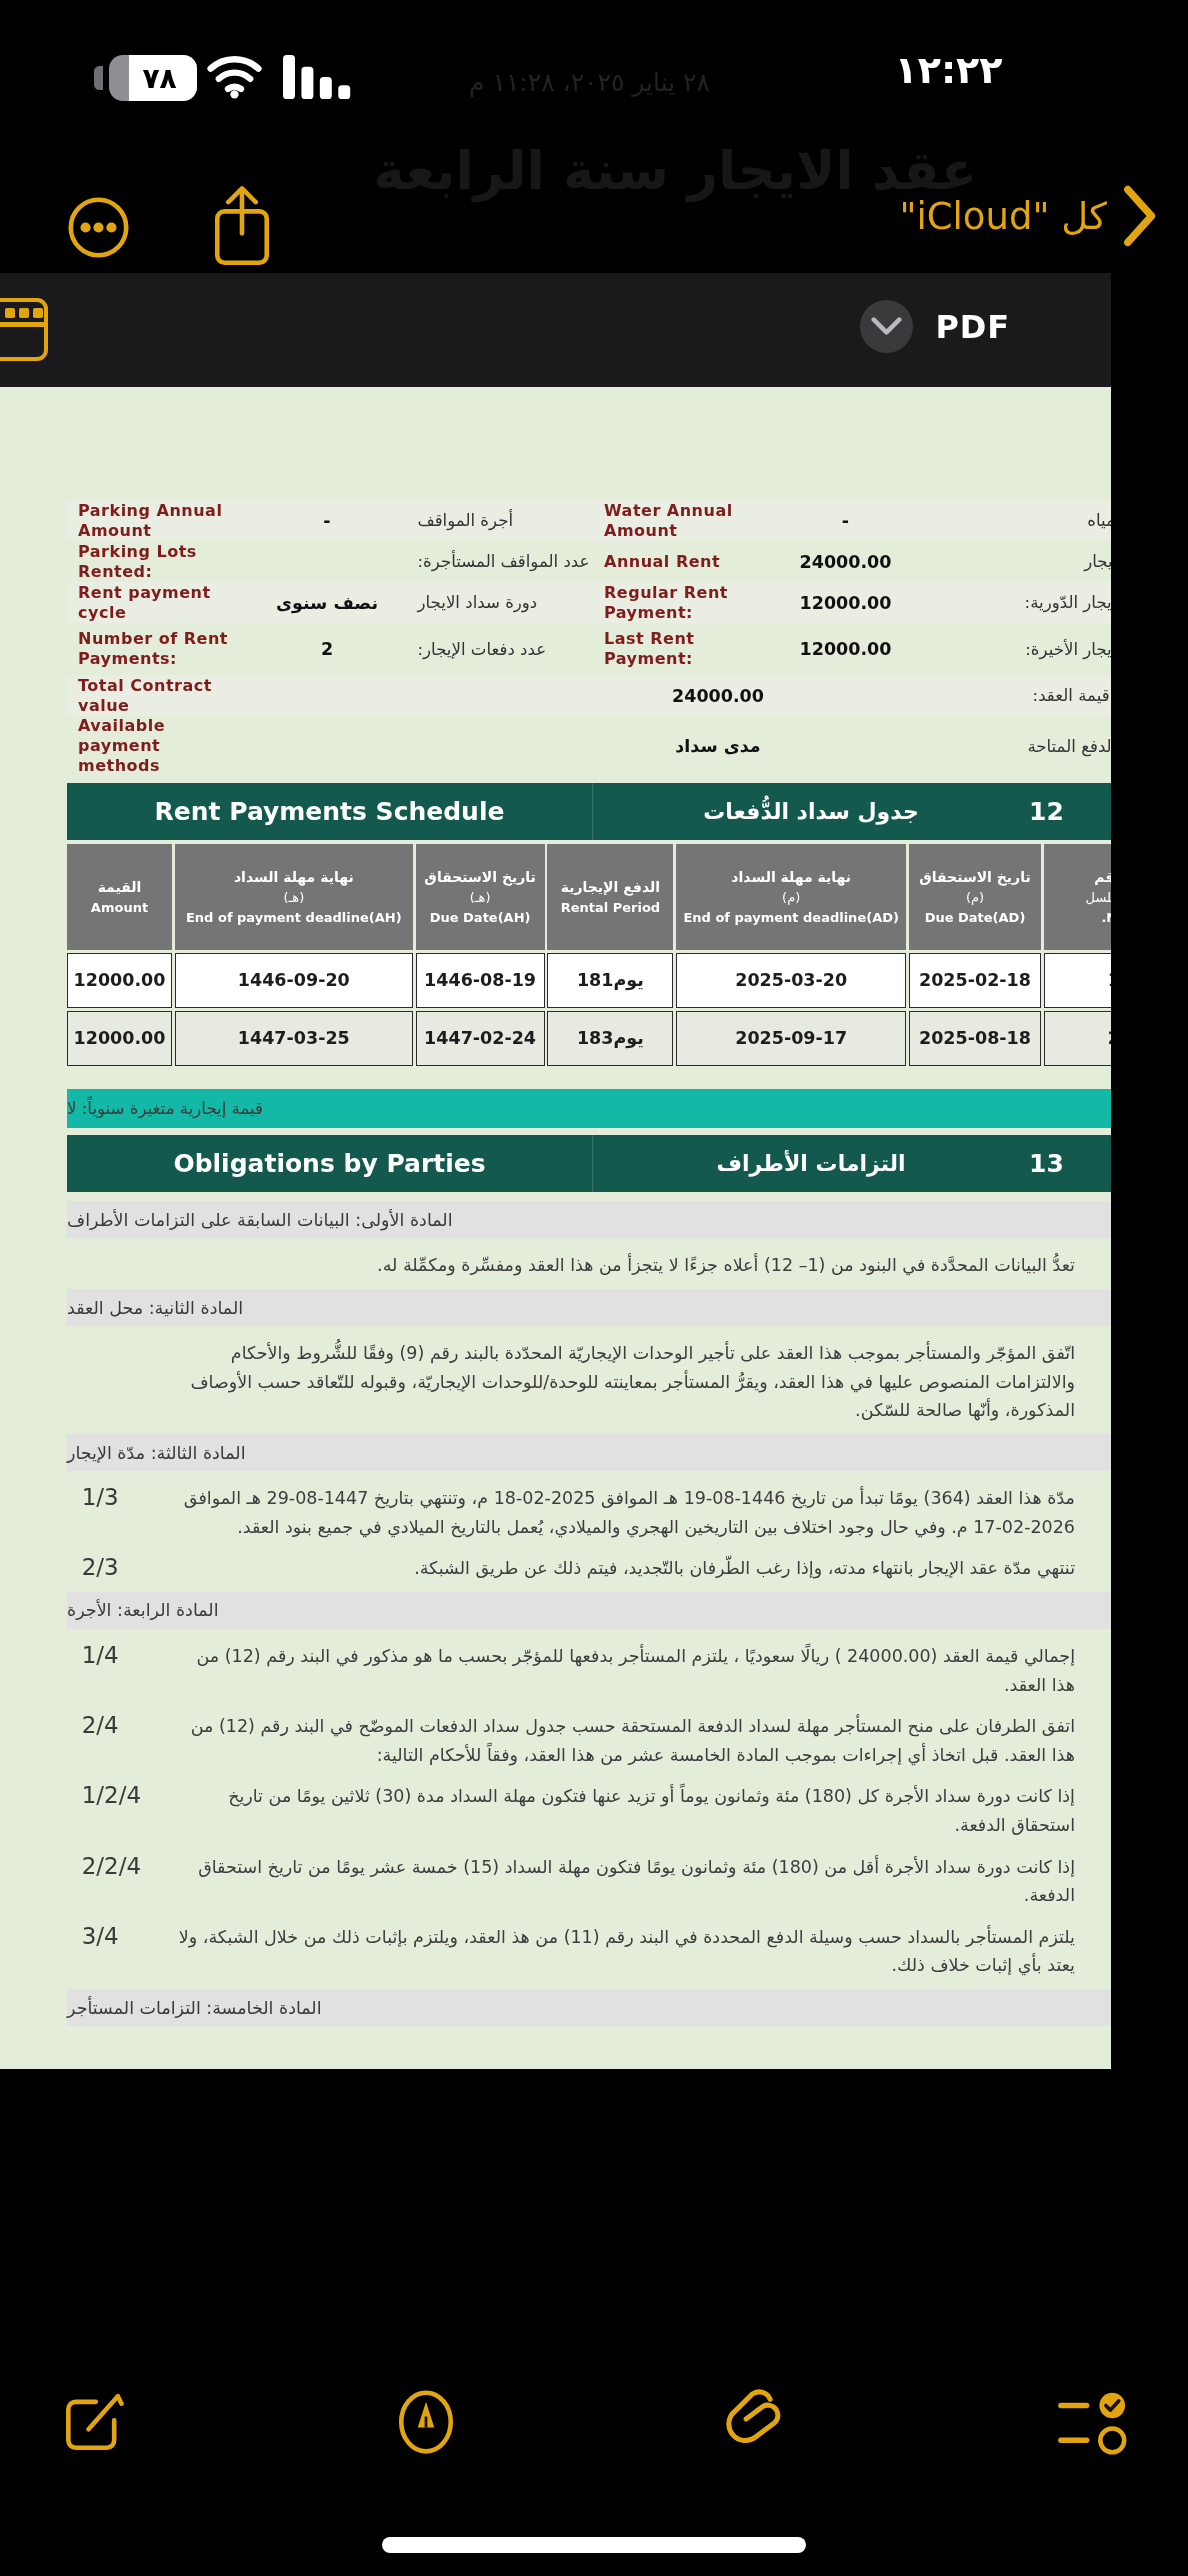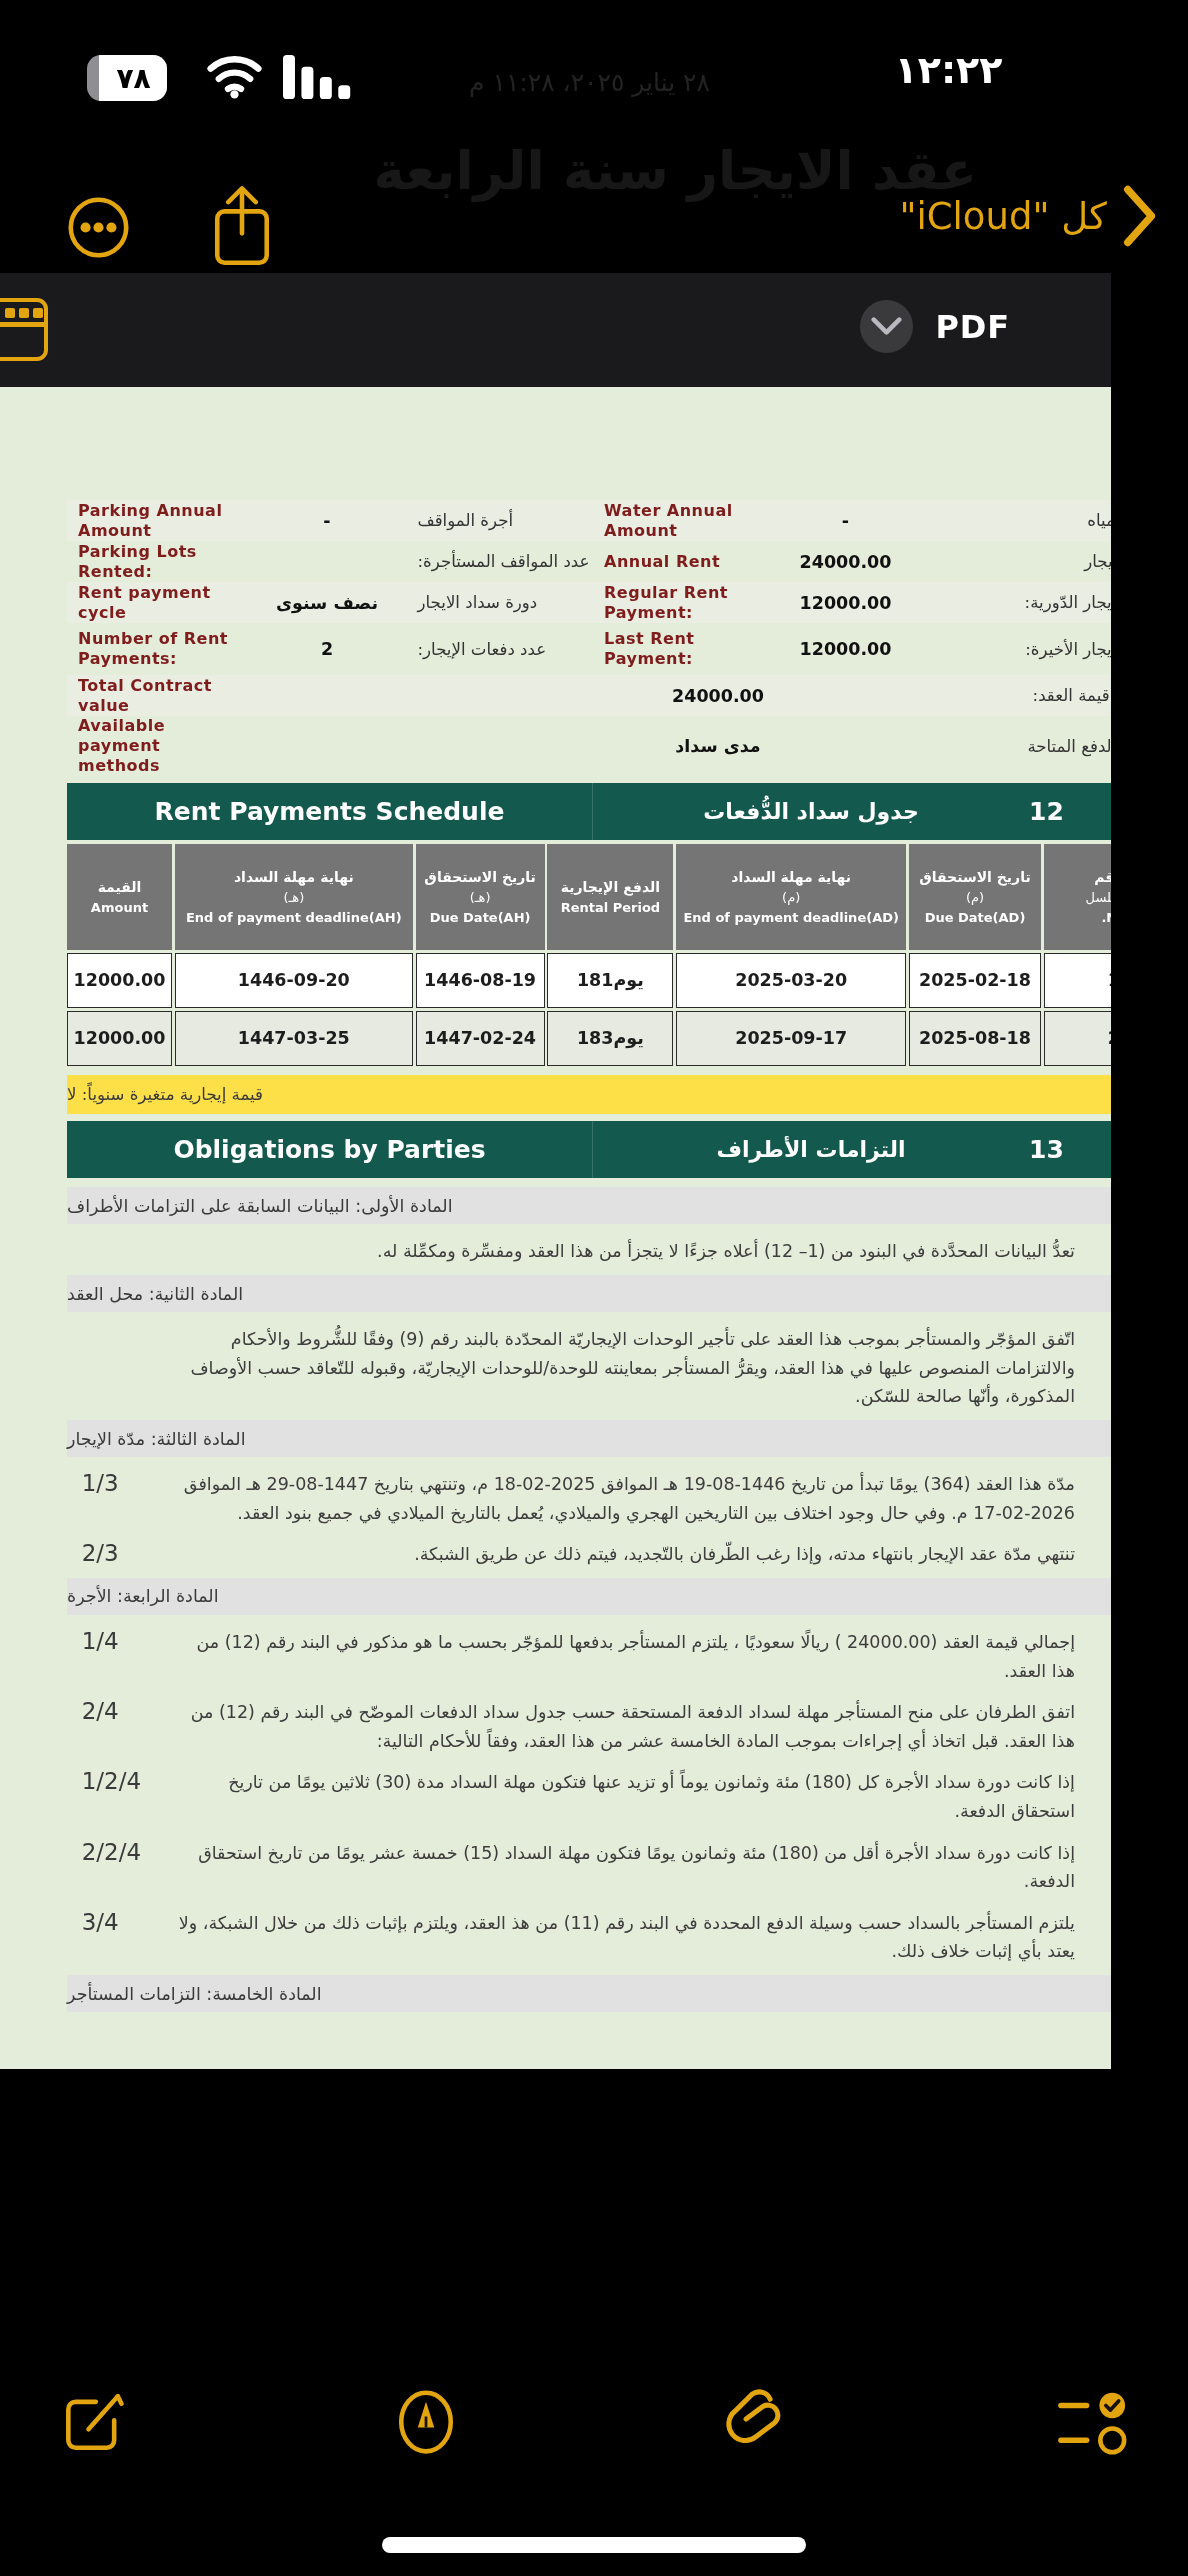--- a/index.html
+++ b/index.html
@@ -5,21 +5,21 @@
   html,body{margin:0;padding:0;background:#000;}
   body{width:1188px;height:2576px;position:relative;overflow:hidden;
        font-family:"DejaVu Sans",sans-serif;-webkit-font-smoothing:antialiased;}
   .abs{position:absolute;}
 
   
   #dim-date{left:396px;top:68px;width:387px;text-align:center;color:#232323;
             font-size:25px;direction:rtl;}
   #status-time{top:48px;left:884px;width:129px;text-align:center;color:#fff;
                font-size:38px;font-weight:700;letter-spacing:0.9px;}
-  #battery{left:87px;top:55px;width:80px;height:46px;border-radius:14px;background:#8e8e93;overflow:hidden;}
+  #battery{left:109px;top:55px;width:88px;height:46px;border-radius:14px;background:#8e8e93;overflow:hidden;}
   #battery .fill{position:absolute;right:0;top:0;bottom:0;width:68px;background:#fff;}
   #battery .pct{position:absolute;inset:0;display:flex;align-items:center;justify-content:center;
                 padding-left:13px;color:#000;font-size:28px;font-weight:700;}
   #battery-tip{left:94px;top:66px;width:9.2px;height:24px;background:#6f6f73;border-radius:5.5px 0 0 5.5px;}
 
   
   #dim-title{left:424px;top:140px;width:553px;text-align:center;color:#171717;
              font-size:53px;font-weight:700;direction:rtl;white-space:nowrap;}
   .nav-btn{color:#e3a50f;}
   #back-ctl{right:29.5px;top:184px;display:flex;align-items:center;gap:14.7px;}
@@ -65,21 +65,21 @@
   .hc .l2{font-size:13px;direction:rtl;}
   .hc .l3{font-size:13px;font-weight:700;}
 
   .sched-row{display:grid;grid-template-columns:105px 238px 129px 126px 230px 132px 140px;
              gap:2.8px;margin-top:2.8px;}
   .sched-row .dc{height:53px;border:1.8px solid #2b2b2b;display:flex;align-items:center;
                  justify-content:center;font-size:17.5px;font-weight:600;color:#1d1d1d;background:#fff;}
   .sched-row.alt .dc{background:#e7eae0;}
   .dc.ltr{direction:ltr;}
 
-  #note-row{margin-top:9px;background:#fde047;height:39px;display:flex;align-items:center;
+  #note-row{margin-top:23px;background:#14b8a6;height:39px;display:flex;align-items:center;
             justify-content:flex-end;padding-right:55px;box-sizing:border-box;
             color:#3a3a3a;font-size:16.6px;direction:rtl;}
 
   #clauses{margin-top:1.8px;}
   .cl-head{margin-top:9.2px;background:#e1e1e1;min-height:37px;display:flex;align-items:center;
            justify-content:flex-end;padding-right:55px;box-sizing:border-box;
            color:#3a3a3a;font-size:17.5px;direction:rtl;}
   .cl-item{display:flex;direction:ltr;margin-top:13px;}
   .cl-num{width:101px;padding-left:14.7px;box-sizing:border-box;color:#3a3a3a;font-size:23px;flex:none;}
   .cl-text{flex:1;direction:rtl;text-align:right;padding-right:92px;color:#3d3d3d;

